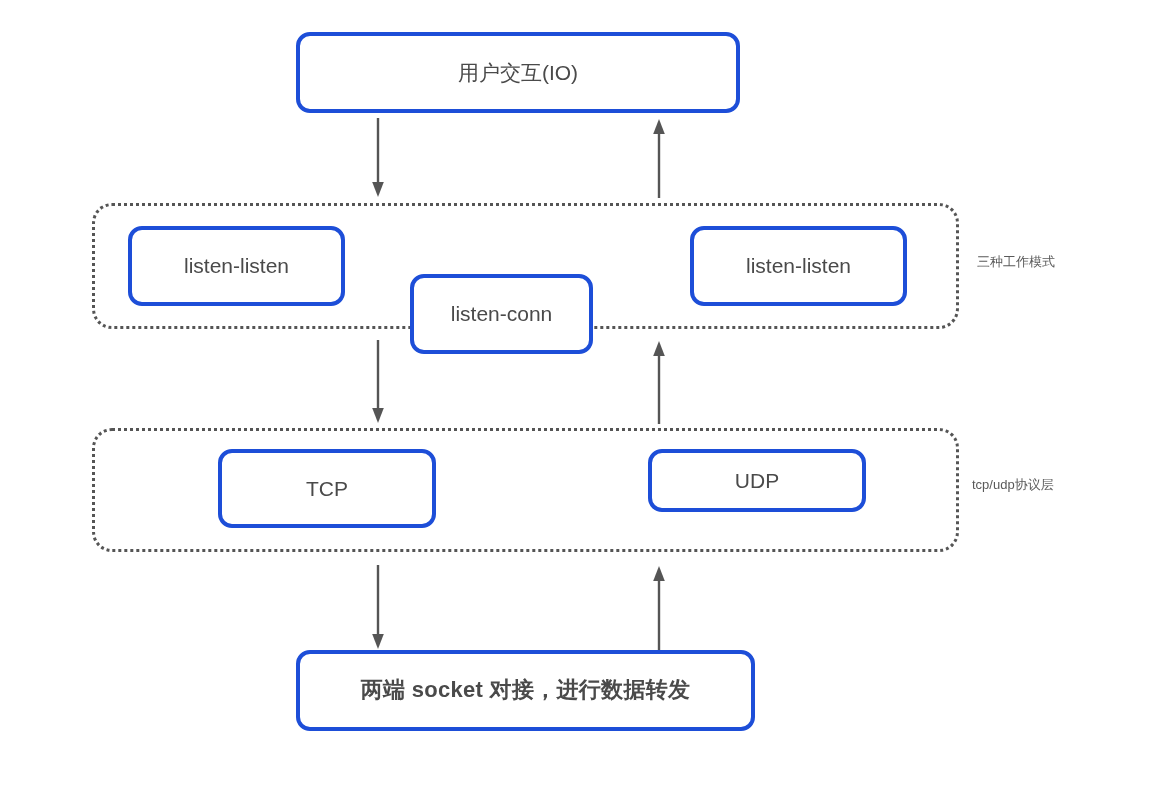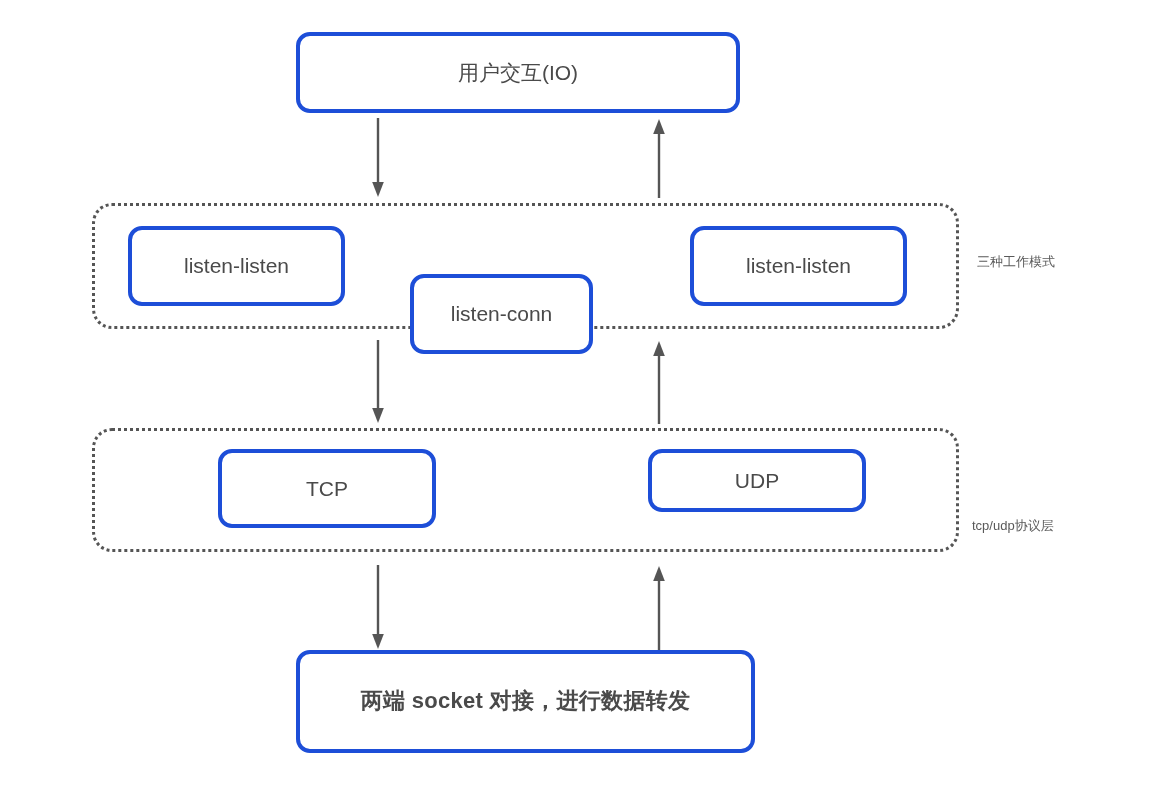--- a/index.html
+++ b/index.html
@@ -45,21 +45,21 @@
   .node.mode3     { left: 690px; top: 226px; width: 217px; height: 80px; }
   .node.mode1 .node-label,
   .node.mode2 .node-label,
   .node.mode3 .node-label     { font-size: 21px; }
 
   .node.tcp       { left: 218px; top: 449px; width: 218px; height: 79px; }
   .node.udp       { left: 648px; top: 449px; width: 218px; height: 63px; }
   .node.tcp .node-label,
   .node.udp .node-label       { font-size: 21px; text-align: right; }
 
-  .node.socket    { left: 296px; top: 650px; width: 459px; height: 103px; }
+  .node.socket    { left: 296px; top: 650px; width: 459px; height: 81px; }
   .node.socket .node-label    { font-size: 22px; font-weight: bold; letter-spacing: .3px; }
 
   
   .group {
     position: absolute;
     box-sizing: border-box;
     border: 3px dotted #555555;
     border-radius: 20px;
     background: transparent;
   }
@@ -67,21 +67,21 @@
   .group.proto { left: 92px;  top: 428px; width: 867px; height: 124px; }
 
   
   .side-label {
     position: absolute;
     color: #595959;
     font-size: 13px;
     white-space: nowrap;
   }
   .side-label.modes-label { left: 977px; top: 253px; }
-  .side-label.proto-label { left: 972px; top: 476px; margin-top: 41px; }
+  .side-label.proto-label { left: 972px; top: 476px; }
 
   
   .arrow {
     position: absolute;
   }
   .arrow svg { display: block; }
 </style>
 </head>
 <body>
 

